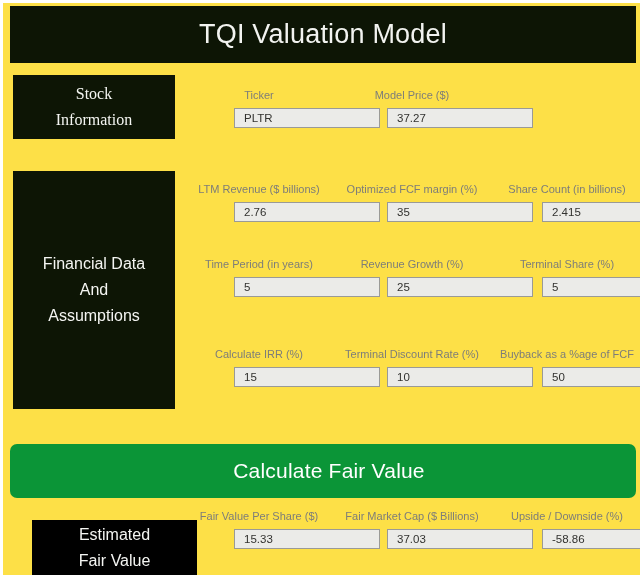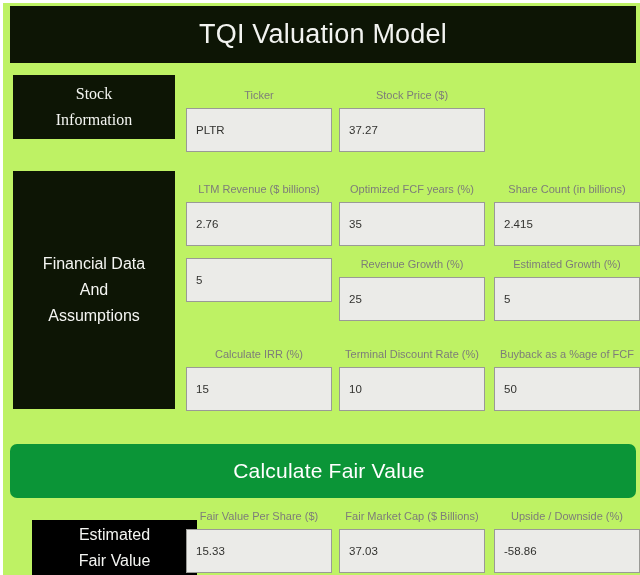--- a/index.html
+++ b/index.html
@@ -10,21 +10,21 @@
     width: 640px;
     height: 575px;
     background: #ffffff;
     font-family: "Liberation Sans", sans-serif;
     overflow: hidden;
   }
   .app {
     position: relative;
     width: 640px;
     height: 575px;
-    background: #bef264;
+    background: #fde047;
     box-sizing: border-box;
     border-left: 3px solid #ffffff;
     border-top: 3px solid #ffffff;
   }
 
   
   .header {
     position: absolute;
     left: 7px;
     top: 3px;
@@ -90,28 +90,29 @@
     font-size: 11px;
     line-height: 13px;
     margin-bottom: 6px;
     white-space: nowrap;
     text-align: center;
   }
   .field-input {
     display: block;
     box-sizing: border-box;
     width: 100%;
-    height: 44px;
+    height: 20px;
     background: #ebebe8;
     border: 1px solid #9a9a96;
     color: #32322f;
     font-family: "Liberation Sans", sans-serif;
     font-size: 11.5px;
     padding: 0 0 0 9px;
     outline: none;
+    margin-left: 48px;
   }
 
   
   .col1 { left: 183px; width: 146px; }
   .col2 { left: 336px; width: 146px; }
   .col3 { left: 491px; width: 146px; }
 
   .row-stock  { top: 86px; }
   .row-fin1   { top: 180px; }
   .row-fin2   { top: 255px; }
@@ -150,54 +151,55 @@
       <span>Stock</span><br>
       <span>Information</span>
     </div>
   </div>
 
   <div class="field col1 row-stock">
     <span class="field-label">Ticker</span>
     <input class="field-input" type="text" value="PLTR" placeholder="Ticker" style="">
   </div>
   <div class="field col2 row-stock">
-    <span class="field-label">Stock Price ($)</span>
+    <span class="field-label">Model Price ($)</span>
     <input class="field-input" type="text" value="37.27" placeholder="Stock Price ($)" style="">
   </div>
 
   <div class="side-panel" id="panel-financial">
     <div class="side-panel-label">
       <span>Financial Data</span><br>
       <span>And</span><br>
       <span>Assumptions</span>
     </div>
   </div>
 
   <div class="field col1 row-fin1">
     <span class="field-label">LTM Revenue ($ billions)</span>
     <input class="field-input" type="text" value="2.76" placeholder="LTM Revenue ($ billions)" style="">
   </div>
   <div class="field col2 row-fin1">
-    <span class="field-label">Optimized FCF years (%)</span>
+    <span class="field-label">Optimized FCF margin (%)</span>
     <input class="field-input" type="text" value="35" placeholder="Optimized FCF margin (%)" style="">
   </div>
   <div class="field col3 row-fin1">
     <span class="field-label">Share Count (in billions)</span>
     <input class="field-input" type="text" value="2.415" placeholder="Share Count (in billions)" style="">
   </div>
 
   <div class="field col1 row-fin2">
+    <span class="field-label">Time Period (in years)</span>
     <input class="field-input" type="text" value="5" placeholder="Time Period (in years)" style="">
   </div>
   <div class="field col2 row-fin2">
     <span class="field-label">Revenue Growth (%)</span>
     <input class="field-input" type="text" value="25" placeholder="Revenue Growth (%)" style="">
   </div>
   <div class="field col3 row-fin2">
-    <span class="field-label">Estimated Growth (%)</span>
+    <span class="field-label">Terminal Share (%)</span>
     <input class="field-input" type="text" value="5" placeholder="Terminal Growth (%)" style="">
   </div>
 
   <div class="field col1 row-fin3">
     <span class="field-label">Calculate IRR (%)</span>
     <input class="field-input" type="text" value="15" placeholder="Required IRR (%)" style="">
   </div>
   <div class="field col2 row-fin3">
     <span class="field-label">Terminal Discount Rate (%)</span>
     <input class="field-input" type="text" value="10" placeholder="Terminal Discount Rate (%)" style="">

